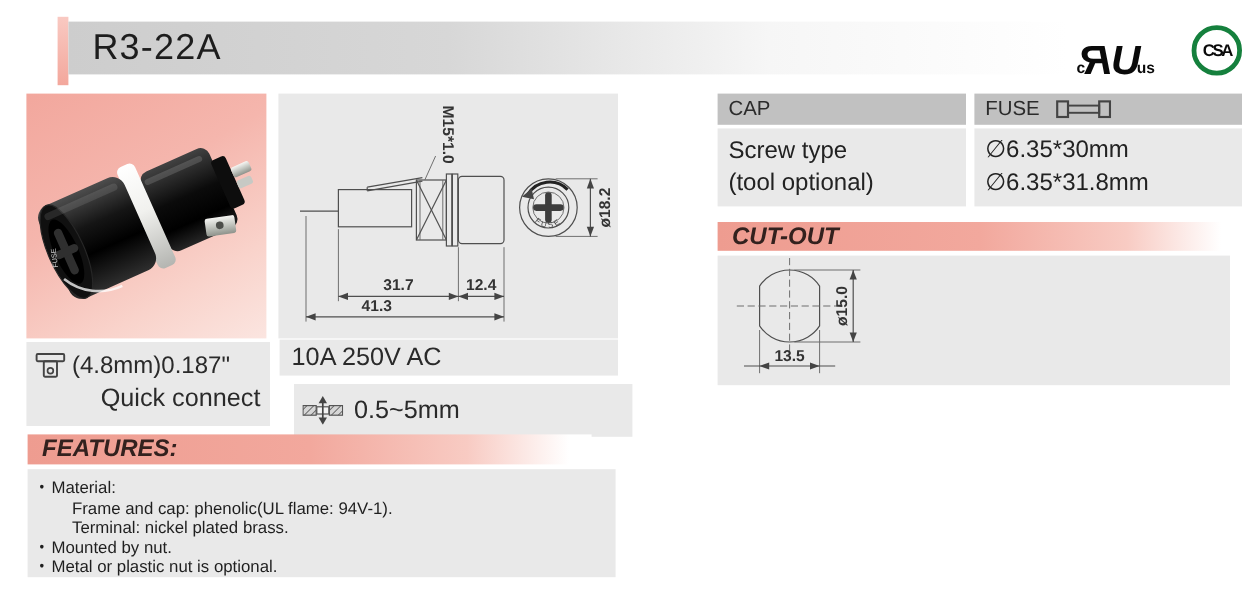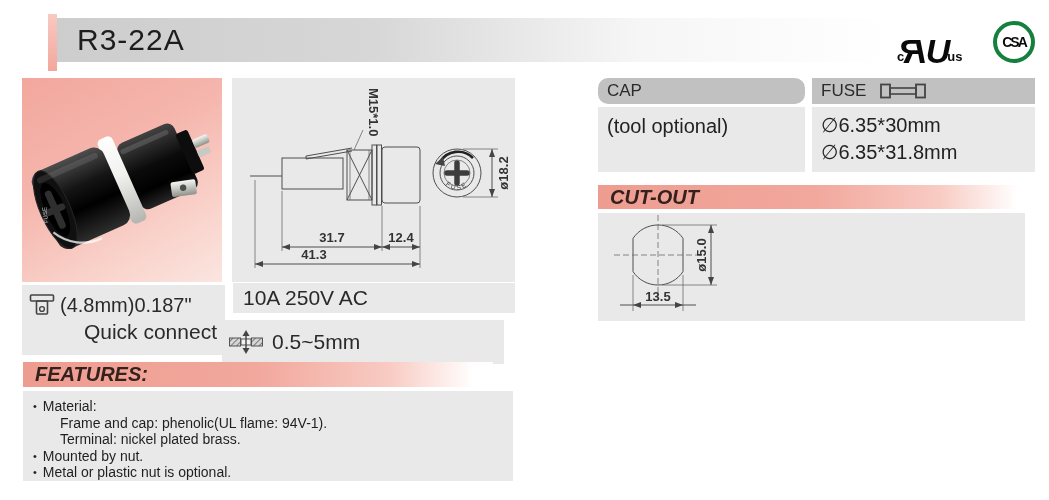--- a/index.html
+++ b/index.html
@@ -24,41 +24,41 @@
     border-radius:50%; display:flex; align-items:center; justify-content:center; }
   #csa-logo span { font-weight:800; font-size:14px; letter-spacing:-2px; color:#0a0a0a; }
 
   
   .gray { background:#e9e9e9; }
   #photo-panel { left:22px; top:78px; width:200px; height:204px;
     background:linear-gradient(150deg,#f2a79d 0%,#f5b6ad 40%,#f9d3cb 75%,#fbe5e0 100%); }
   #drawing-panel { left:232px; top:78px; width:283px; height:204px; }
 
   #cap-header { left:598px; top:78px; width:207px; height:26px; background:#c1c1c1;
-    font-size:17px; line-height:26px; padding-left:9px; box-sizing:border-box; color:#2b2b2b;border-radius:10px; }
+    font-size:17px; line-height:26px; padding-left:9px; box-sizing:border-box; color:#2b2b2b; }
   #fuse-header { left:812px; top:78px; width:223px; height:26px; background:#c1c1c1;
     font-size:17px; line-height:26px; padding-left:9px; box-sizing:border-box; color:#2b2b2b;
     display:flex; align-items:center; gap:14px; }
   #cap-cell { left:598px; top:107px; width:207px; height:65px;
     font-size:20px; line-height:26px; padding:6px 0 0 9px; box-sizing:border-box; }
   #fuse-cell { left:812px; top:107px; width:223px; height:65px;
     font-size:20px; line-height:27px; padding:5px 0 16px 9px; box-sizing:border-box; }
 
   .pink-bar { background:linear-gradient(to right,#ee9c90 0%,#f2a89d 50%,#f8cbc3 78%,#ffffff 96%);
     font-weight:bold; font-style:italic; font-size:20px; color:#33211e;
     box-sizing:border-box; }
   #cutout-bar { left:598px; top:185px; width:437px; height:24px; line-height:24px; padding-left:12px; }
   #cutout-panel { left:598px; top:213px; width:427px; height:108px;text-align:center; }
 
   #qc-cell { left:22px; top:285px; width:203px; height:70px; box-sizing:border-box; }
   .qc-row1 { display:flex; align-items:center; gap:5px; padding:7px 0 0 7px; font-size:20px; color:#2a2a2a; }
   .qc-row2 { text-align:right; padding-right:8px; font-size:21px; color:#2a2a2a; margin-top:2px; }
   #rating-cell { left:233px; top:283px; width:282px; height:30px; font-size:21px;
     line-height:30px; padding-left:10px; box-sizing:border-box; color:#2a2a2a; }
-  #thickness-cell { left:222px; top:320px; width:282px; height:44px; display:flex;
+  #thickness-cell { left:245px; top:320px; width:282px; height:44px; display:flex;
     align-items:center; gap:9px; padding-left:7px; box-sizing:border-box; font-size:21px; color:#2a2a2a; }
 
   #features-bar { left:23px; top:362px; width:470px; height:25px; line-height:25px; padding-left:12px; }
   #features-panel { left:23px; top:391px; width:490px; height:90px; padding:7px 10px;
     box-sizing:border-box; font-size:14px; line-height:16.5px; color:#1f1f1f; }
   .feat-line { display:flex; gap:6px; }
   .feat-line .bullet { font-size:11px; line-height:16px; }
   .feat-line.indent { padding-left:27px; }
 
   svg text { font-family:"Liberation Sans", sans-serif; }
@@ -203,20 +203,21 @@
   </div>
   <div class="abs" id="fuse-header">
     <span>FUSE</span>
     <svg width="46" height="16" viewBox="0 0 46 16">
       <rect x="1" y="1.5" width="9" height="13" fill="none" stroke="#444" stroke-width="1.8"></rect>
       <rect x="36" y="1.5" width="9" height="13" fill="none" stroke="#444" stroke-width="1.8"></rect>
       <rect x="10" y="5" width="26" height="6" fill="none" stroke="#444" stroke-width="1.6"></rect>
     </svg>
   </div>
   <div class="abs gray" id="cap-cell">
+    <div>Screw type</div>
     <div>(tool optional)</div>
   </div>
   <div class="abs gray" id="fuse-cell">
     <div>∅6.35*30mm</div>
     <div>∅6.35*31.8mm</div>
   </div>
 
   <div class="abs pink-bar" id="cutout-bar">
     <span>CUT-OUT</span>
   </div>

